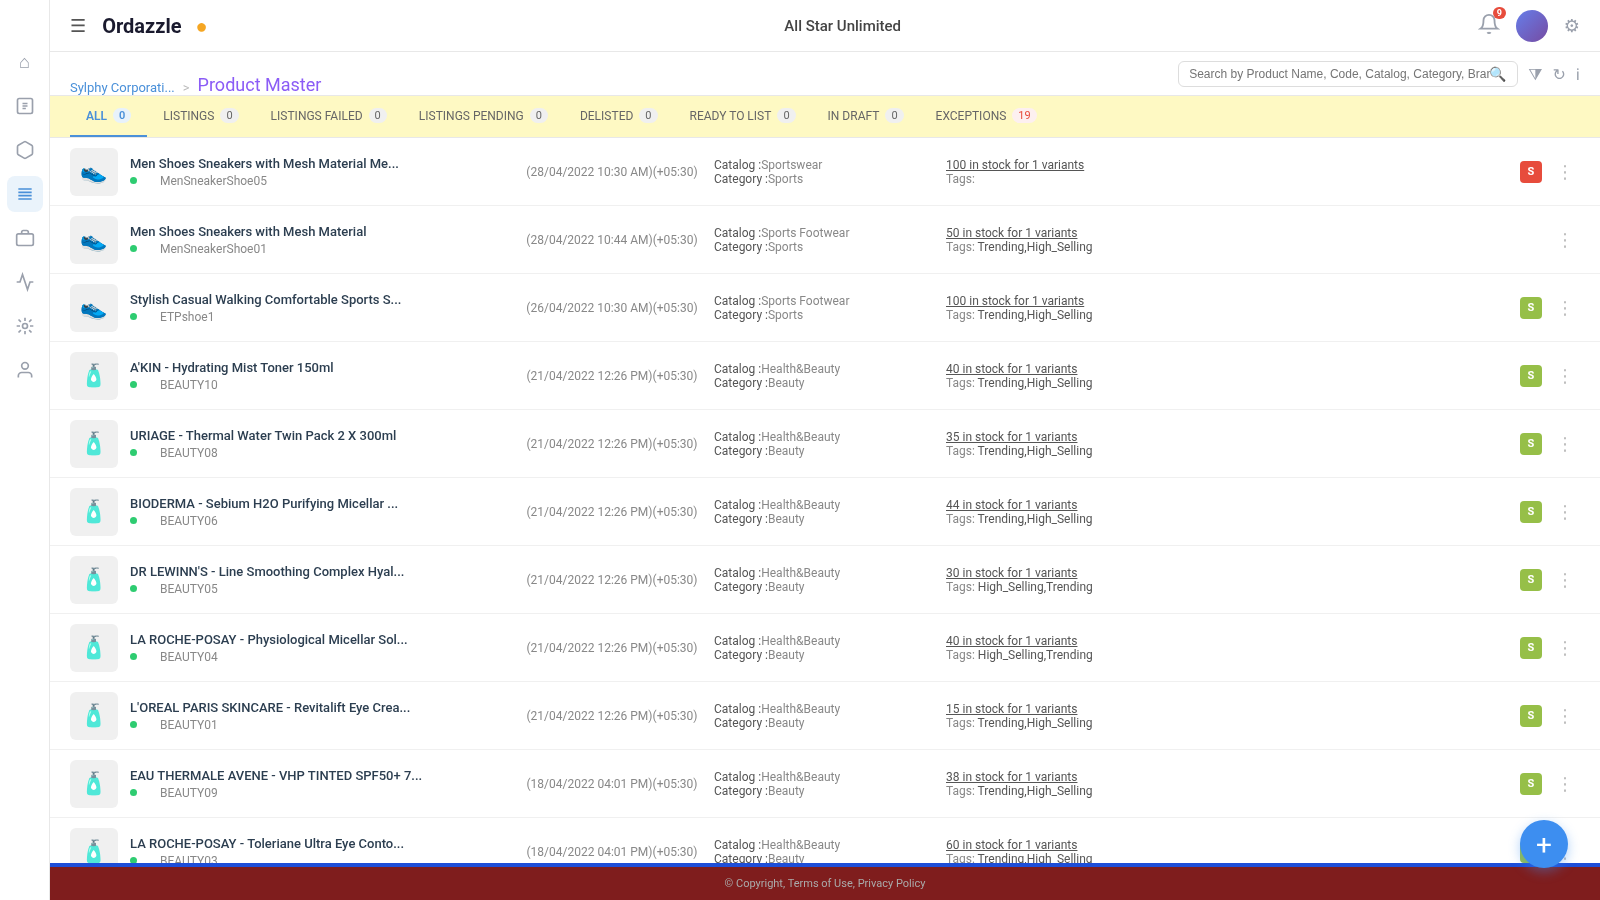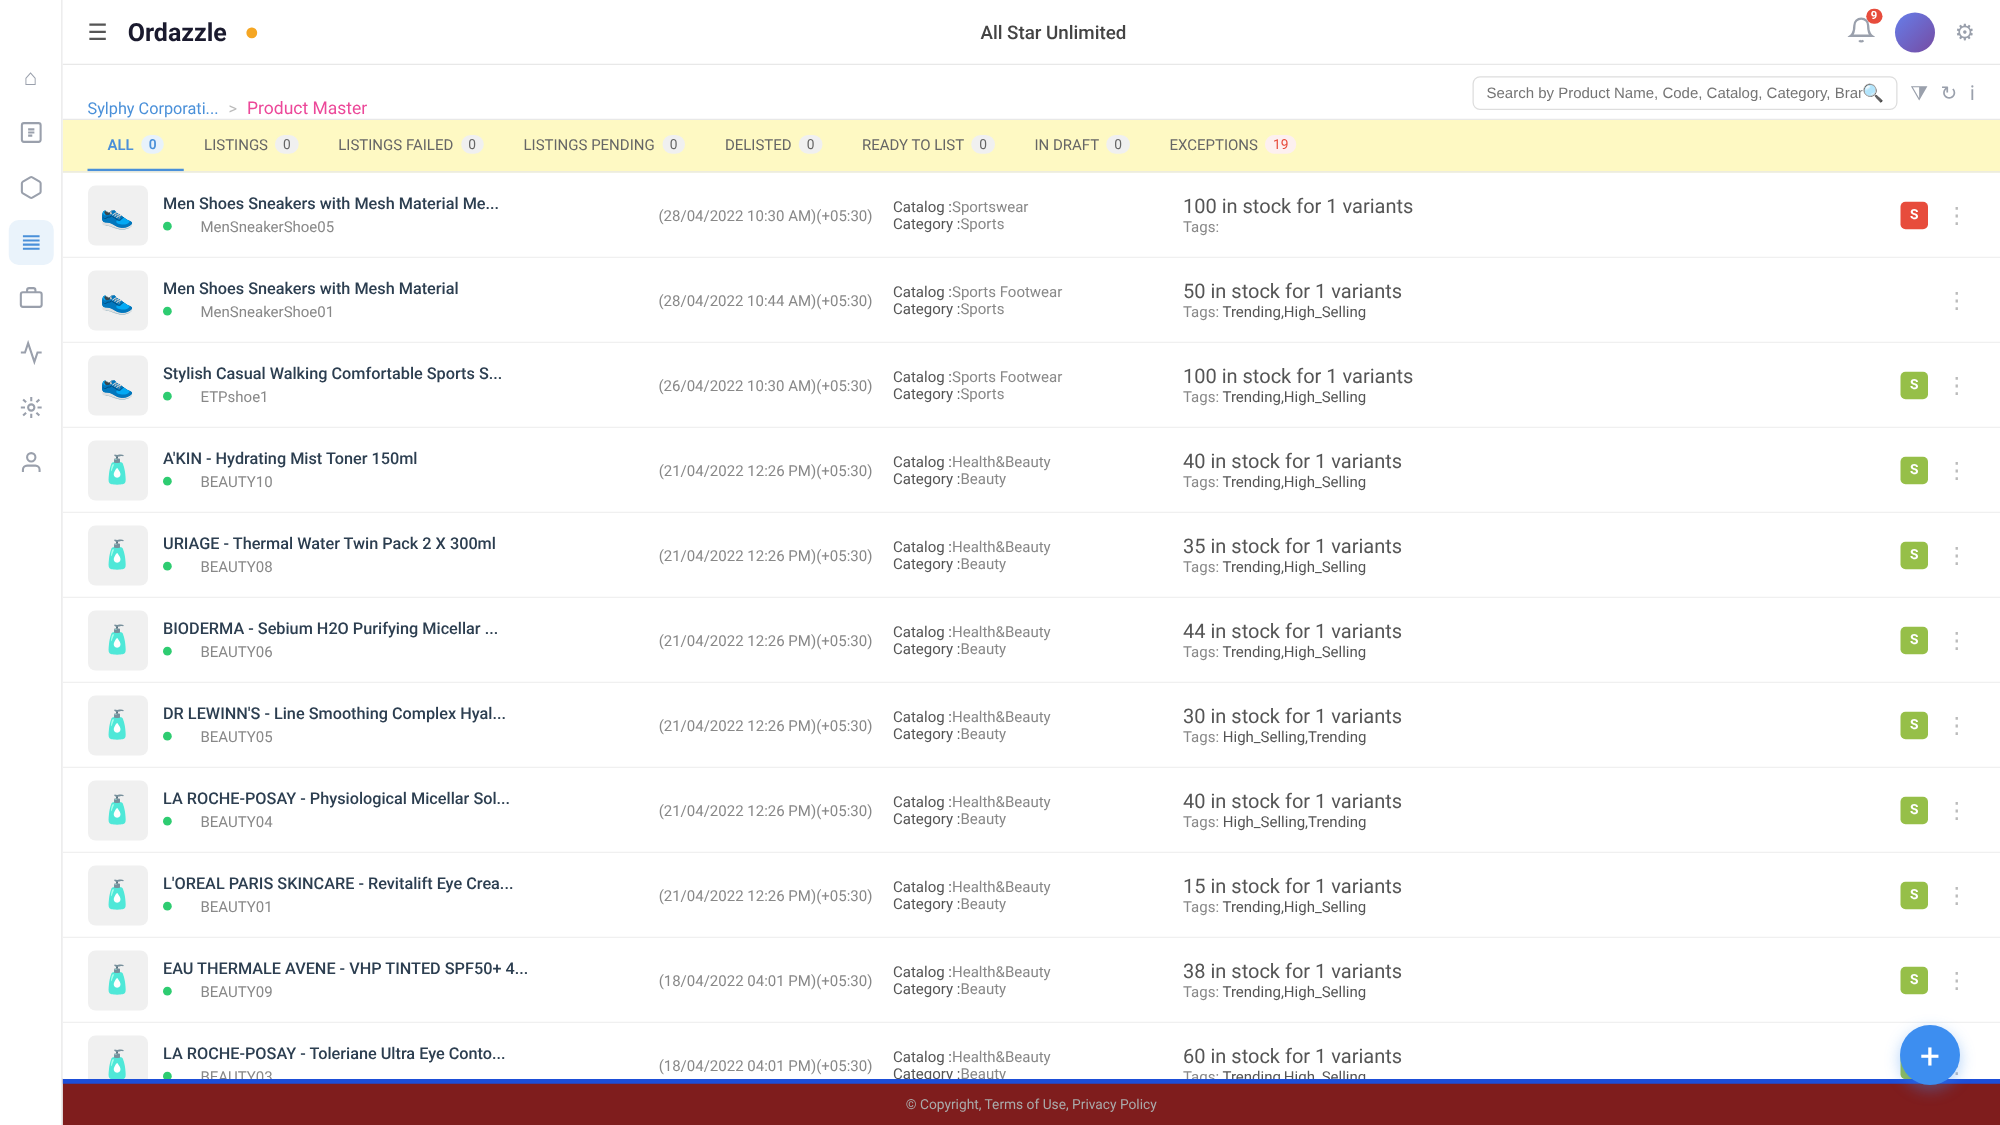--- a/index.html
+++ b/index.html
@@ -109,21 +109,21 @@
       height: 44px;
       background: #fff;
       border-bottom: 1px solid #e8e8e8;
       display: flex;
       align-items: flex-end;
       padding: 0 20px;
       gap: 8px;
     }
     .breadcrumb-item { font-size: 13px; color: #4a90d9; cursor: pointer; }
     .breadcrumb-sep { font-size: 13px; color: #bbb; }
-    .breadcrumb-current { font-size: 14px; color: #ec4899; }
+    .breadcrumb-current { font-size: 18px; color: #8b5cf6; }
     .search-box {
       display: flex;
       align-items: center;
       border: 1px solid #ddd;
       border-radius: 6px;
       background: #fff;
       padding: 4px 10px;
       width: 340px;
     }
     .search-box input {
@@ -254,22 +254,23 @@
       font-size: 12px;
       color: #555;
     }
     .catalog-line span { color: #888; }
 
     .product-stock {
       flex: 1;
       min-width: 200px;
     }
     .stock-line {
-      font-size: 16px;
+      font-size: 12px;
       color: #555;
+      text-decoration: underline;
     }
     .tags-line {
       font-size: 12px;
       color: #888;
     }
     .tags-line span { color: #555; }
 
     .product-actions {
       display: flex;
       align-items: center;
@@ -679,21 +680,21 @@
       <div class="tags-line">Tags: <span>Trending,High_Selling</span></div>
     </div>
     <div class="product-actions">
       <div class="shopify-icon">S</div>
       <span class="more-btn">⋮</span>
     </div>
   </div>
           <div class="product-row">
     <div class="product-thumb">🧴</div>
     <div class="product-info">
-      <div class="product-name">EAU THERMALE AVENE - VHP TINTED SPF50+ 4...</div>
+      <div class="product-name">EAU THERMALE AVENE - VHP TINTED SPF50+ 7...</div>
       <div class="product-code-row">
                 <div class="status-dot"></div>
                 <span class="product-code">BEAUTY09</span>
               </div>
     </div>
     <div class="product-date">(18/04/2022 04:01 PM)(+05:30)</div>
     <div class="product-catalog">
       <div class="catalog-line">Catalog :<span>Health&amp;Beauty</span></div>
       <div class="catalog-line">Category :<span>Beauty</span></div>
     </div>

